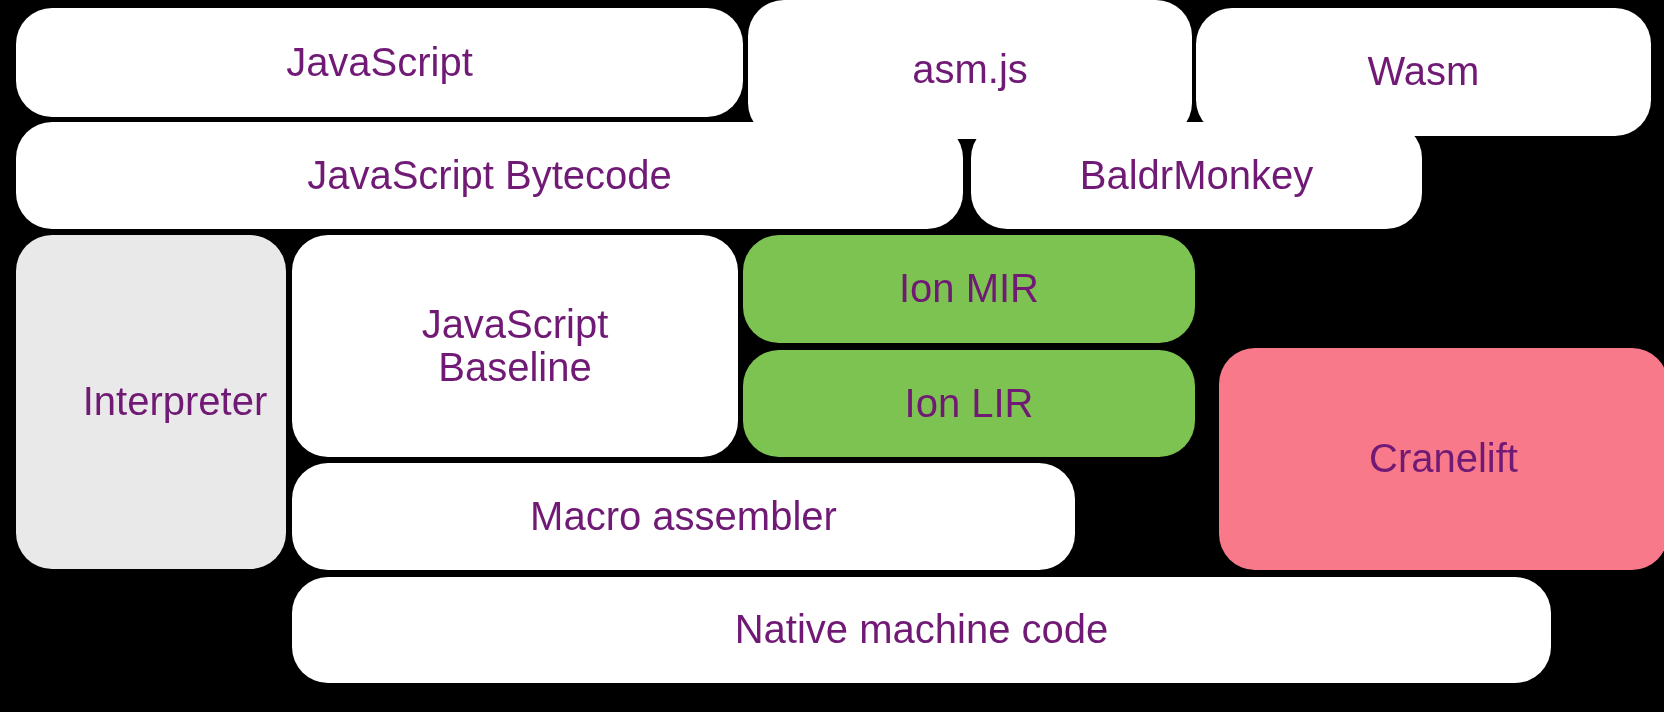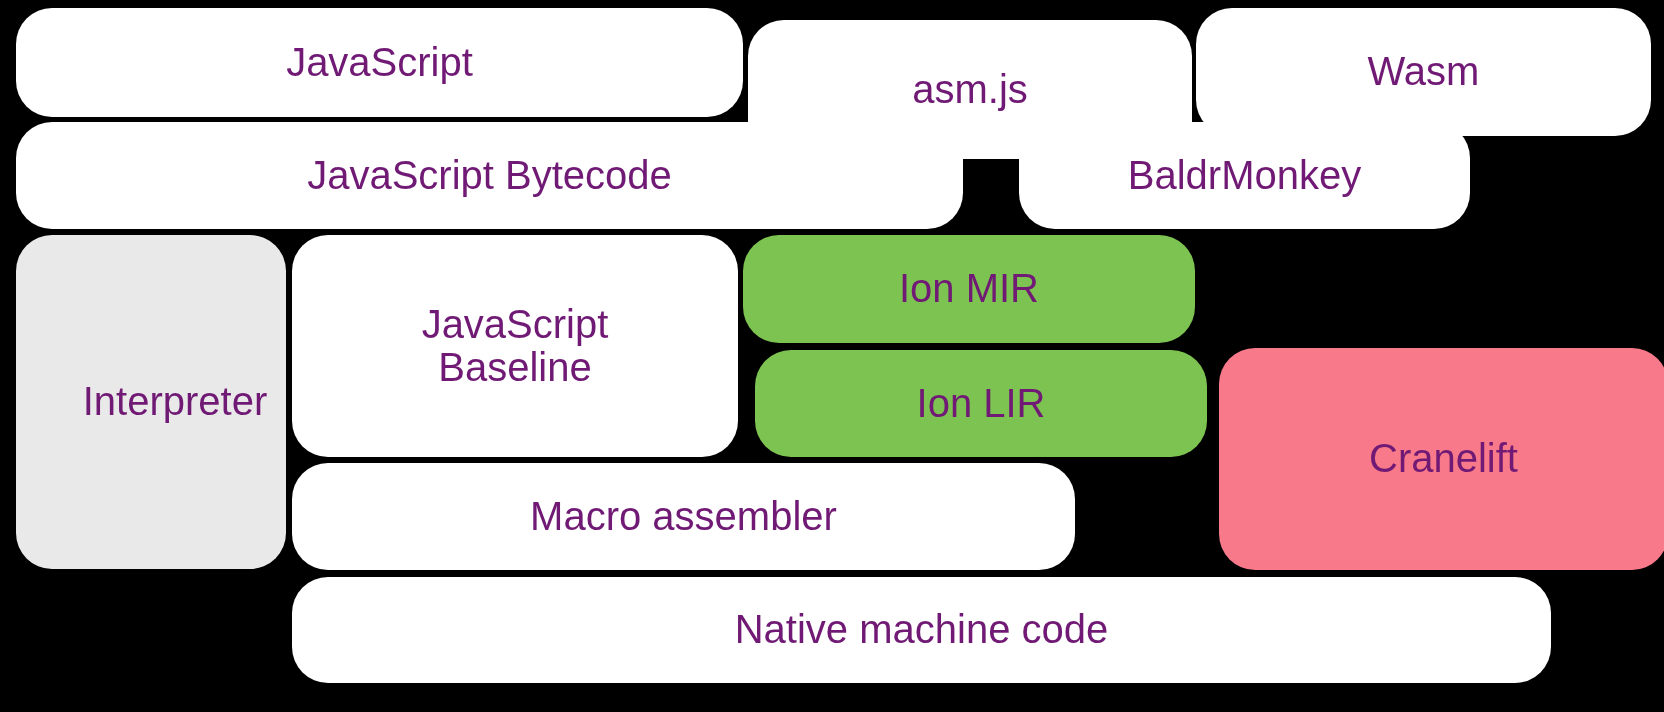--- a/index.html
+++ b/index.html
@@ -34,28 +34,28 @@
     white-space: normal;
     max-width: 300px;
   }
   .fill-white { background: #ffffff; }
   .fill-gray  { background: #e9e9e9; padding-left: 48px; }
   .fill-green { background: #7dc351; justify-content: center; }
   .fill-pink  { background: #f8798a; }
 
   
   #box-javascript           { left: 16px;   top: 8px;   width: 727px;  height: 109px; }
-  #box-asmjs                { left: 748px;  top: 20px;   width: 444px;  height: 139px; }
+  #box-asmjs                { left: 748px;  top: 0;   width: 444px;  height: 139px; }
   #box-wasm                 { left: 1196px; top: 8px;   width: 455px;  height: 128px; }
   #box-javascript-bytecode  { left: 16px;   top: 122px; width: 947px;  height: 107px; }
-  #box-baldrmonkey          { left: 971px;  top: 122px; width: 451px;  height: 107px; margin-left: 48px; }
+  #box-baldrmonkey          { left: 971px;  top: 122px; width: 451px;  height: 107px; }
   #box-interpreter          { left: 16px;   top: 235px; width: 270px;  height: 334px; }
   #box-javascript-baseline  { left: 292px;  top: 235px; width: 446px;  height: 222px; }
   #box-ion-mir              { left: 743px;  top: 235px; width: 452px;  height: 108px; }
-  #box-ion-lir              { left: 743px;  top: 350px; width: 452px;  height: 107px; margin-left: 12px; }
+  #box-ion-lir              { left: 743px;  top: 350px; width: 452px;  height: 107px; }
   #box-cranelift            { left: 1199px; top: 348px; width: 449px;  height: 222px; margin-left: 20px; }
   #box-macro-assembler      { left: 292px;  top: 463px; width: 783px;  height: 107px; }
   #box-native-machine-code  { left: 292px;  top: 577px; width: 1259px; height: 106px; }
 </style>
 </head>
 <body>
 
 <div id="canvas">
 
   <div class="node fill-white" id="box-javascript">

